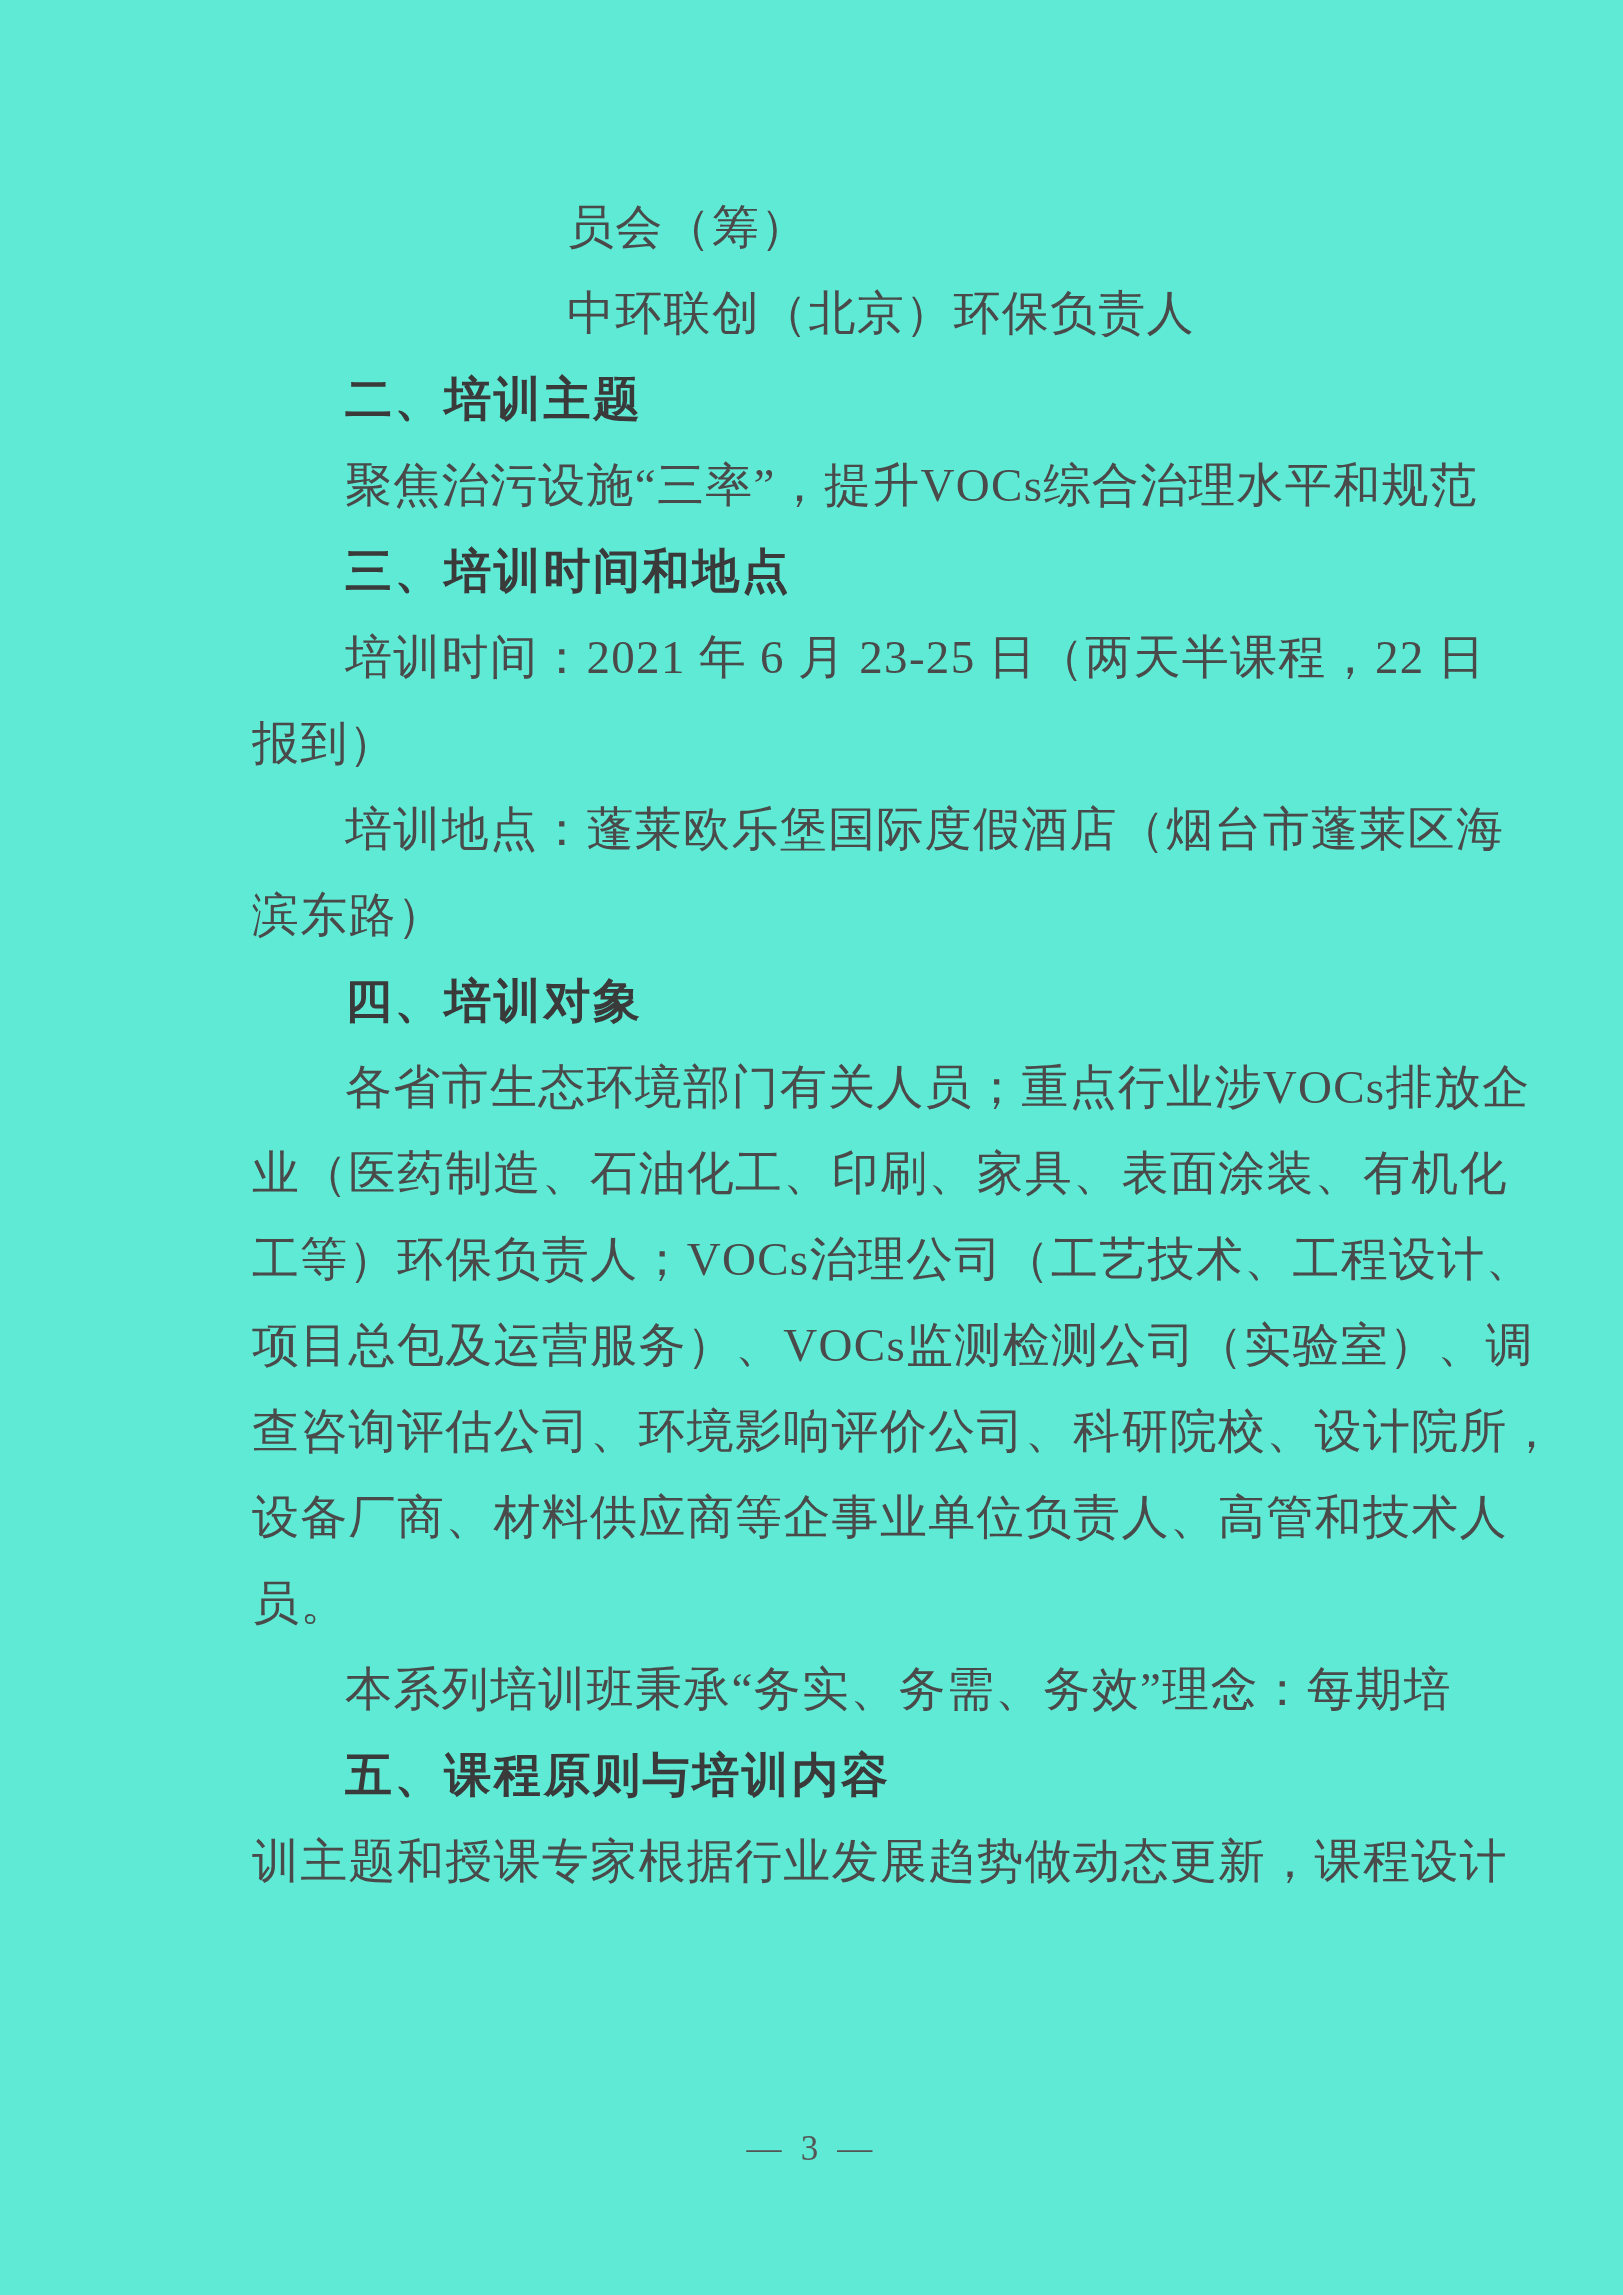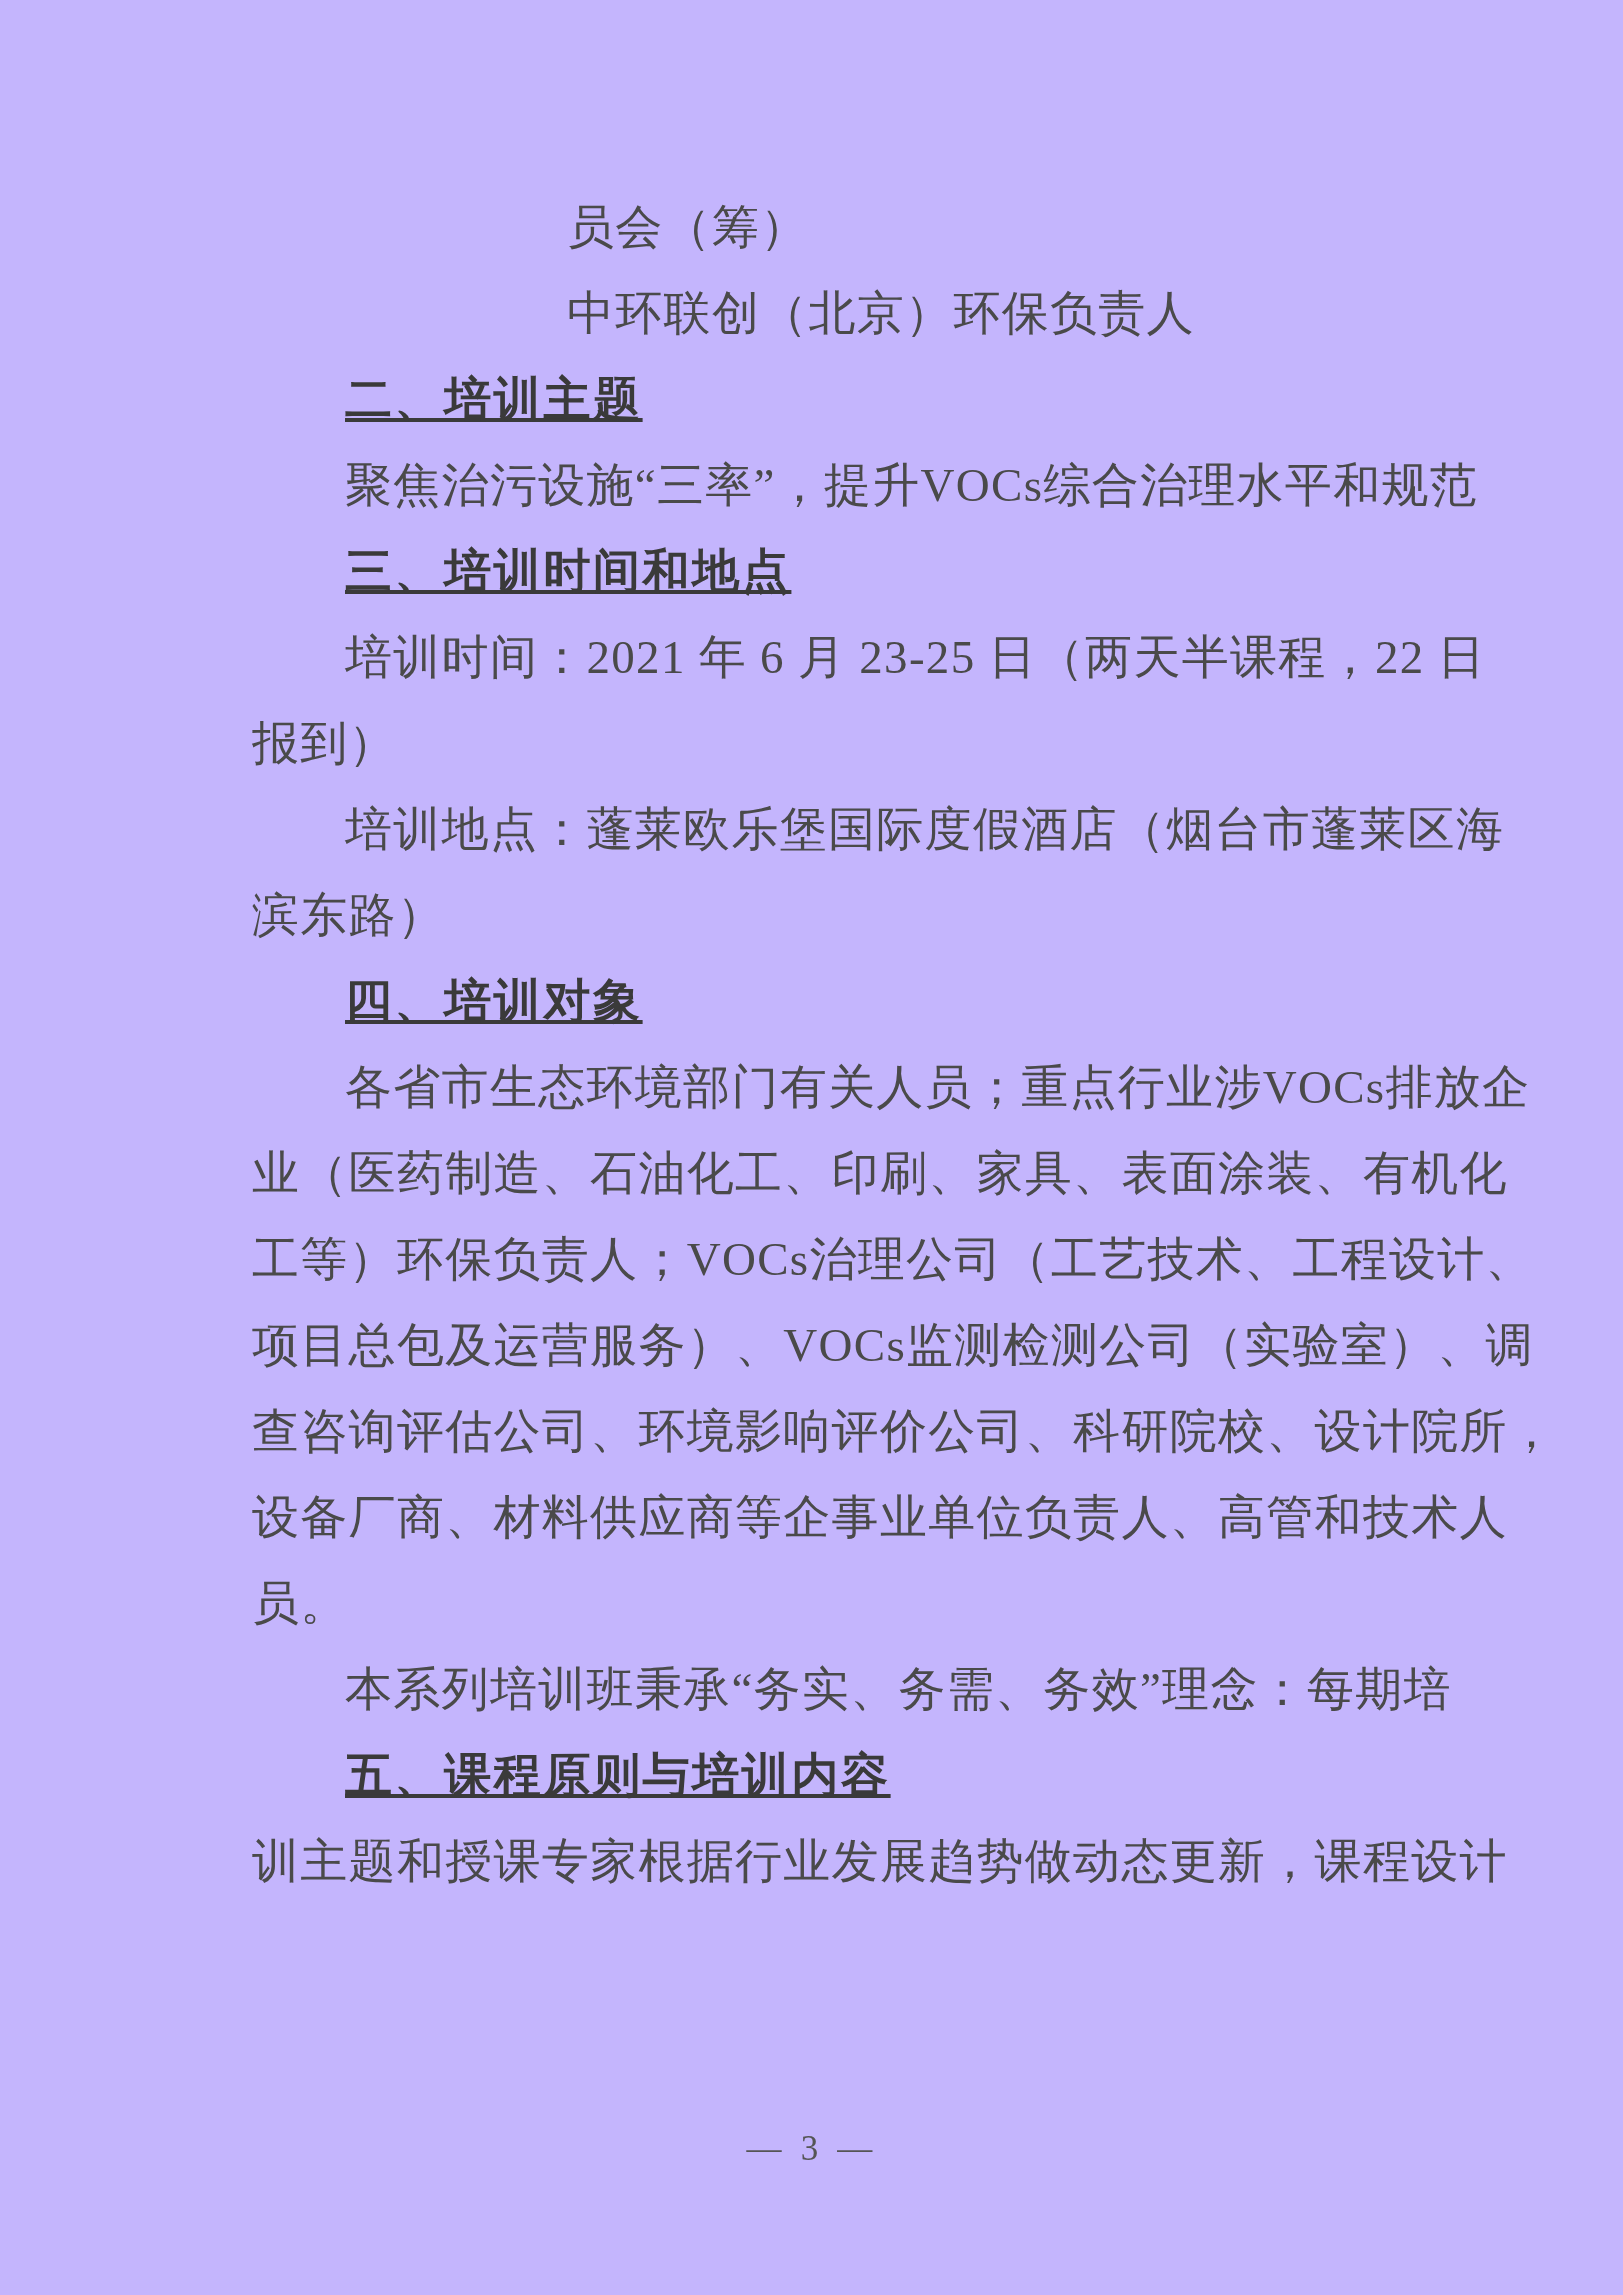--- a/index.html
+++ b/index.html
@@ -5,21 +5,21 @@
   html, body {
     margin: 0;
     padding: 0;
     background: #e8e8e8;
   }
   .page {
     position: relative;
     width: 1624px;
     height: 2295px;
     margin: 0 auto;
-    background: #c4b5fd;
+    background: #5eead4;
     overflow: hidden;
     font-family: "Liberation Serif", "DejaVu Serif", serif;
     color: #474747;
   }
   .doc-flow {
     position: absolute;
     top: 184px;
     left: 0;
     right: 0;
   }
@@ -32,21 +32,20 @@
     color: #4a4a4a;
   }
   .line.org    { padding-left: 567px; }
   .line.indent { padding-left: 345px; }
   .line.flush  { padding-left: 252px; }
   .line.heading {
     padding-left: 345px;
     font-weight: 700;
     color: #3a3a3a;
     letter-spacing: 2.6px;
-    text-decoration: underline;
   }
   .footer {
     position: absolute;
     top: 2129px;
     left: 0;
     right: 0;
     text-align: center;
     font-size: 35px;
     line-height: 39px;
     letter-spacing: 5.2px;

